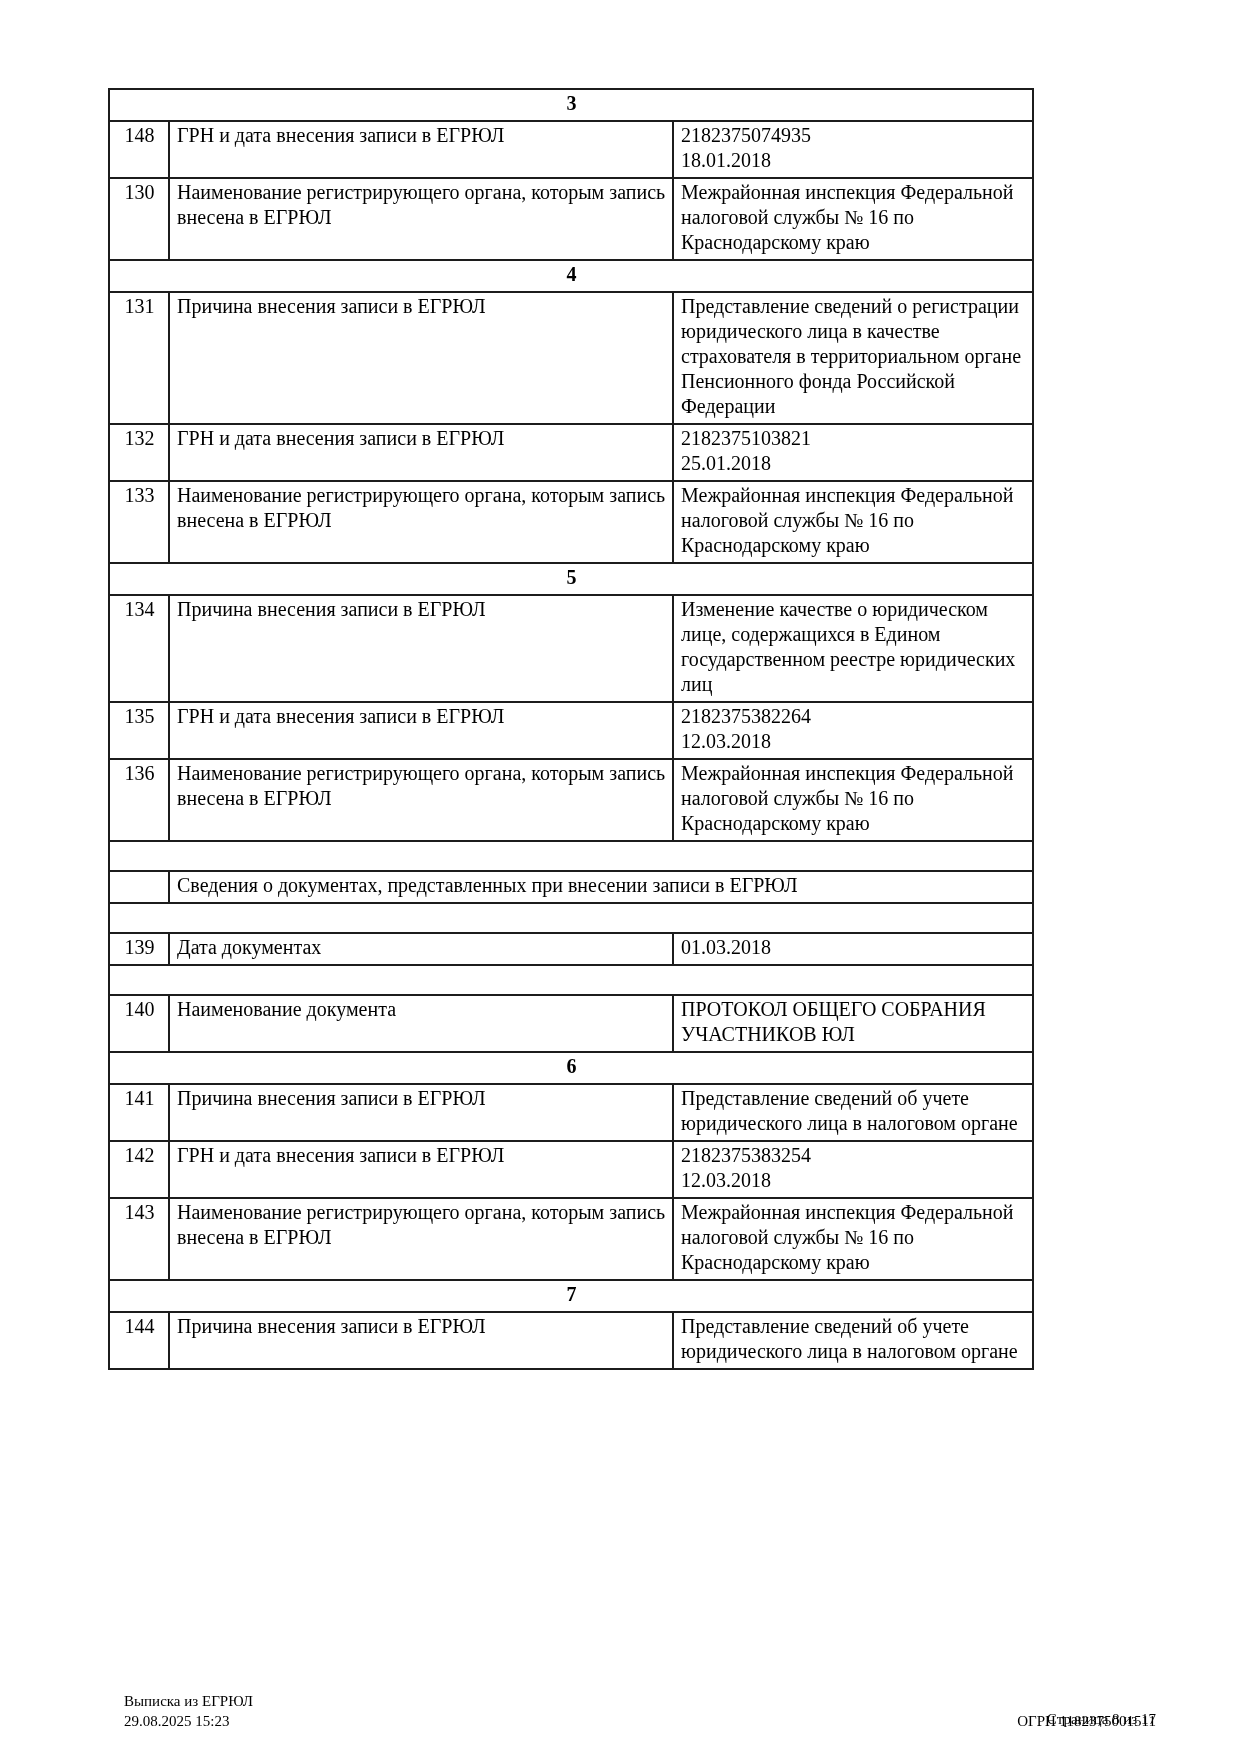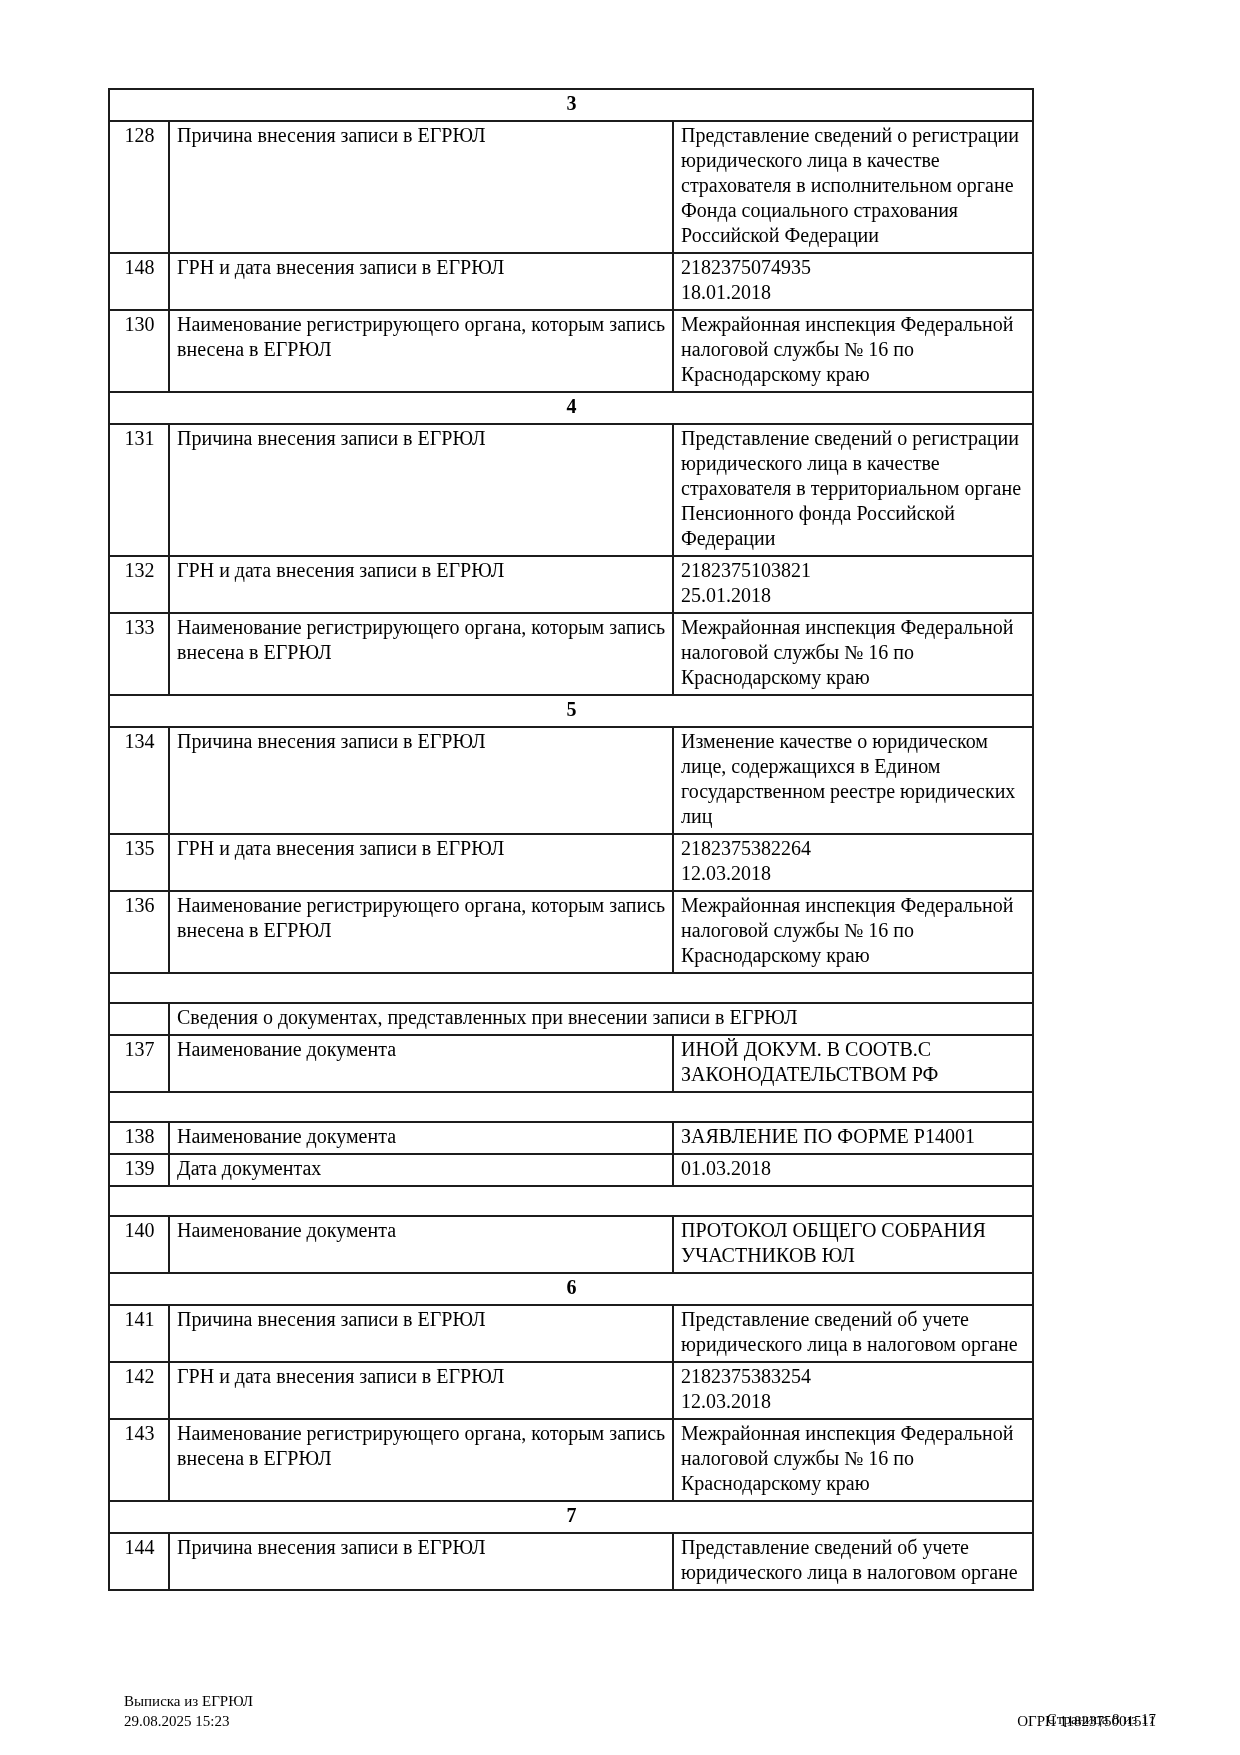--- a/index.html
+++ b/index.html
@@ -63,27 +63,20 @@
     <colgroup>
       <col style="width:60px">
       <col style="width:504px">
       <col style="width:360px">
     </colgroup>
     <tbody>
         <tr>
           <td class="section-cell" colspan="3">3</td>
         </tr>
         <tr>
-          <td class="num-cell">128</td>
-          <td class="attr-cell">Причина внесения записи в ЕГРЮЛ</td>
-          <td class="value-cell">
-            <div>Представление сведений о регистрации юридического лица в качестве страхователя в исполнительном органе Фонда социального страхования Российской Федерации</div>
-          </td>
-        </tr>
-        <tr>
           <td class="num-cell">148</td>
           <td class="attr-cell">ГРН и дата внесения записи в ЕГРЮЛ</td>
           <td class="value-cell">
             <div>2182375074935</div>
             <div>18.01.2018</div>
           </td>
         </tr>
         <tr>
           <td class="num-cell">130</td>
           <td class="attr-cell">Наименование регистрирующего органа, которым запись внесена в ЕГРЮЛ</td>
@@ -142,35 +135,21 @@
           </td>
         </tr>
         <tr>
           <td class="spacer-cell" colspan="3"></td>
         </tr>
         <tr>
           <td class="num-cell"></td>
           <td class="subheader-cell" colspan="2">Сведения о документах, представленных при внесении записи в ЕГРЮЛ</td>
         </tr>
         <tr>
-          <td class="num-cell">137</td>
-          <td class="attr-cell">Наименование документа</td>
-          <td class="value-cell">
-            <div>ИНОЙ ДОКУМ. В СООТВ.С ЗАКОНОДАТЕЛЬСТВОМ РФ</div>
-          </td>
-        </tr>
-        <tr>
           <td class="spacer-cell" colspan="3"></td>
-        </tr>
-        <tr>
-          <td class="num-cell">138</td>
-          <td class="attr-cell">Наименование документа</td>
-          <td class="value-cell">
-            <div>ЗАЯВЛЕНИЕ ПО ФОРМЕ Р14001</div>
-          </td>
         </tr>
         <tr>
           <td class="num-cell">139</td>
           <td class="attr-cell">Дата документах</td>
           <td class="value-cell">
             <div>01.03.2018</div>
           </td>
         </tr>
         <tr>
           <td class="spacer-cell" colspan="3"></td>

